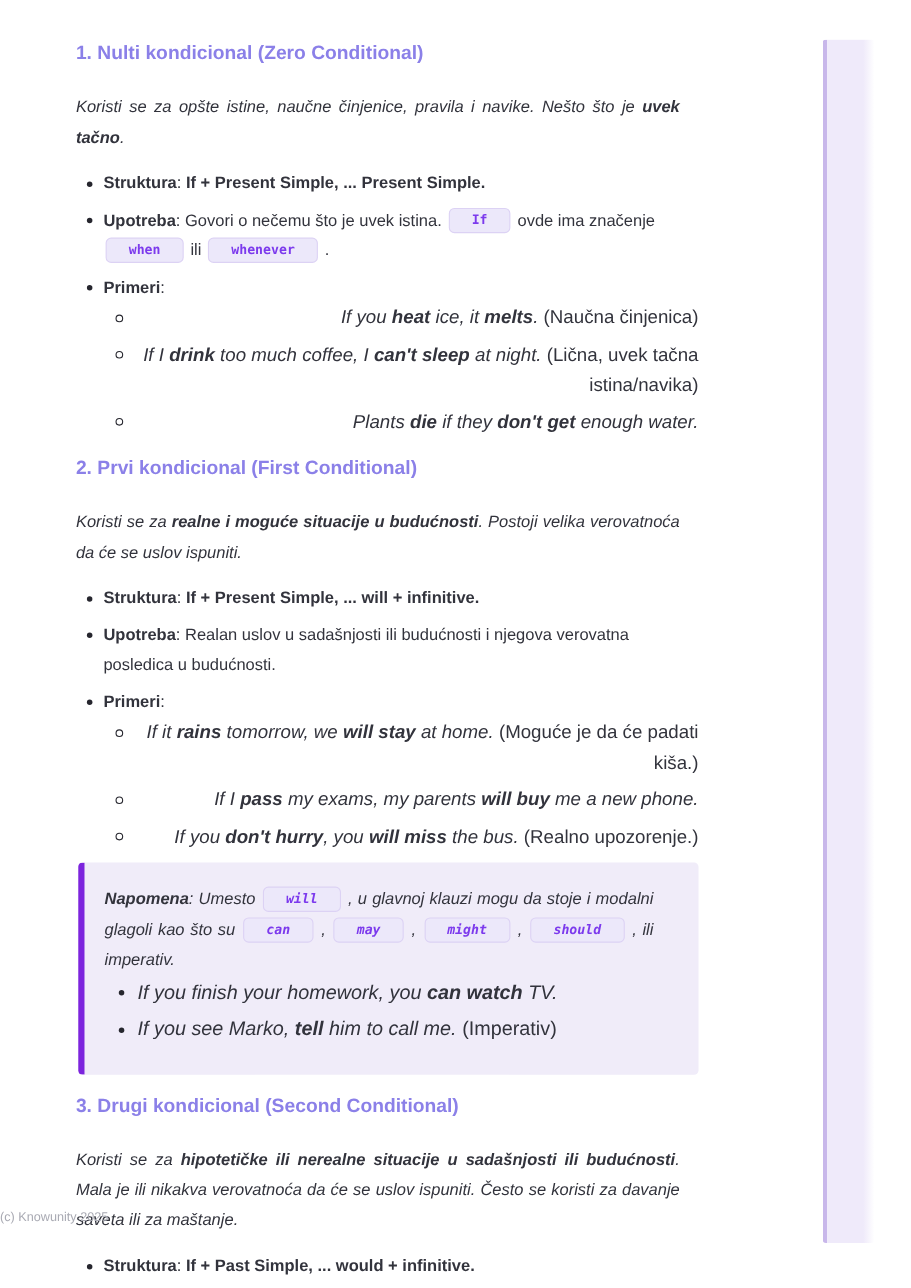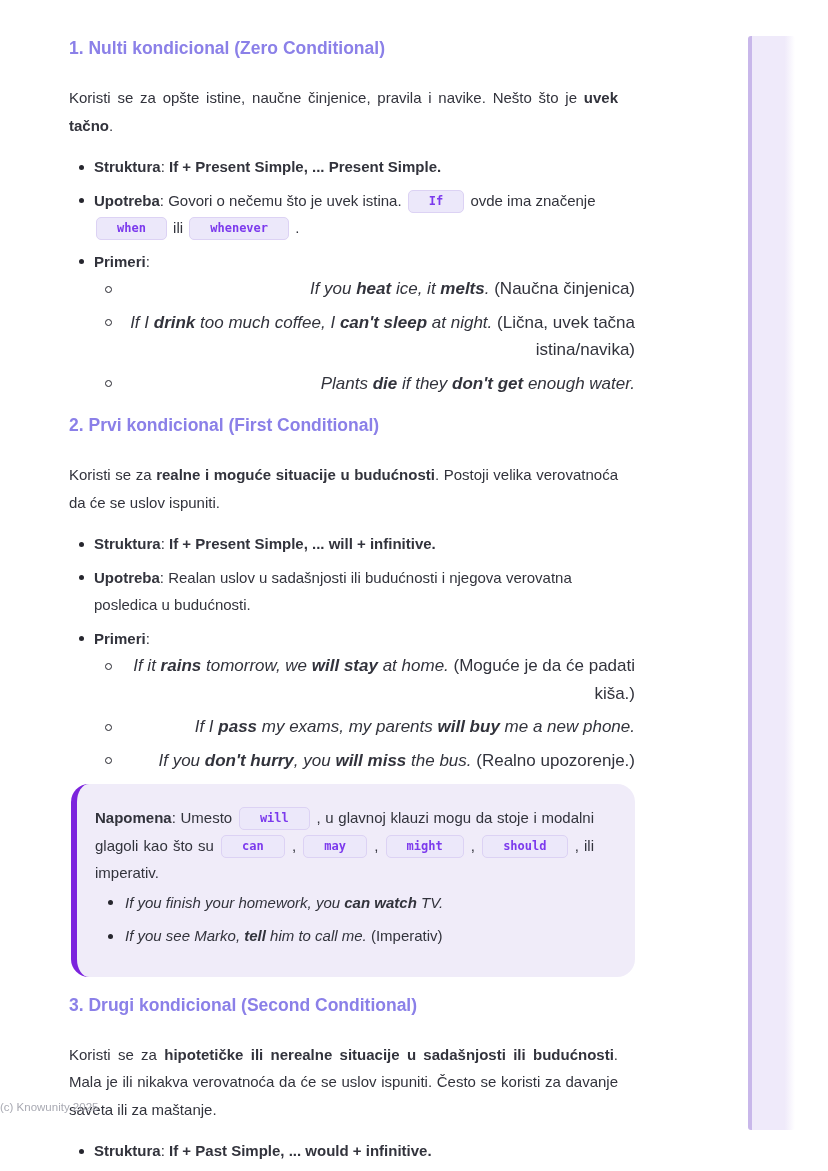--- a/index.html
+++ b/index.html
@@ -44,20 +44,21 @@
     line-height: 24px;
     font-weight: bold;
     color: var(--heading_text, #8b80e8);
     margin: 16px 0 24px 0;
   }
 
   p.para {
     font-size: 15px;
     line-height: 27.5px;
     margin: 0 17px 14px 0;
+    font-style: italic;
   }
   .jst { text-align: justify; }
 
   ul.blist { list-style: none; margin: 0; padding: 0; }
   ul.blist > li {
     position: relative;
     padding-left: 25px;
     margin: 0 0 6px 0;
     font-size: 15px;
     line-height: 27.5px;
@@ -110,31 +111,31 @@
     padding: 3px 20px;
     margin: 0 2px;
     white-space: nowrap;
     position: relative;
     top: -1px;
   }
 
   .note {
     background: var(--note_bg, #f0ecf9);
     border-left: 6px solid var(--note_border, #7c24dd);
-    border-radius: 18px;
+    border-radius: 4px;
     padding: 20px 24px 21px 18px;
     margin: 10px 0 14px 2px;
   }
   .note p.para { margin-bottom: 2px; }
   ul.nlist { list-style: none; margin: 0; padding: 0; }
   ul.nlist > li {
     position: relative;
     padding-left: 30px;
     margin: 0 0 6px 0;
-    font-size: 15px;
+    font-size: 18px;
     line-height: 27.5px;
   }
   ul.nlist > li::before {
     content: "";
     position: absolute;
     left: 13px;
     top: 11.5px;
     width: 5px;
     height: 5px;
     border-radius: 50%;

